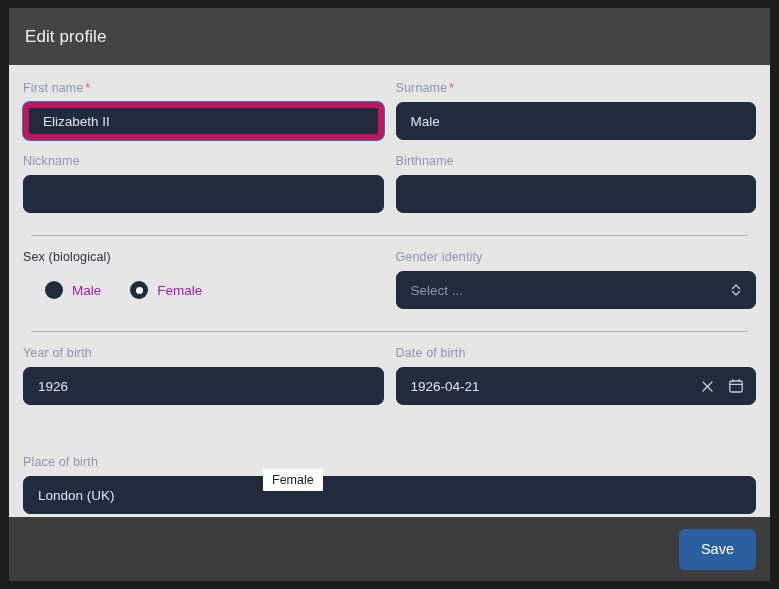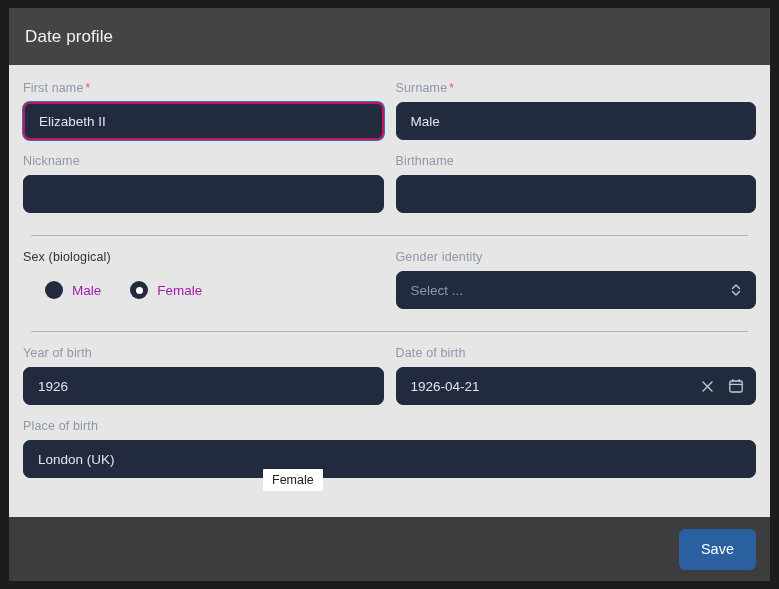--- a/index.html
+++ b/index.html
@@ -46,21 +46,21 @@
     padding: 16px 14px 0 14px;
     position: relative;
     overflow: hidden;
   }
 
   .row {
     display: flex;
     gap: 12px;
   }
   .col { flex: 1 1 0; min-width: 0; }
-  .col-full { width: 100%; }
+  .col-full { width: 100%; margin-top: 36px; }
 
   .field { margin-bottom: 14px; }
 
   .field-label {
     display: block;
     font-size: 12.5px;
     color: #8d98ab;
     margin-bottom: 7px;
     letter-spacing: .15px;
   }
@@ -79,21 +79,21 @@
     border-radius: 7px;
     color: #dfe4ec;
     font-family: "Liberation Sans", sans-serif;
     font-size: 13.5px;
     padding: 0 14px;
     outline: none;
     display: flex;
     align-items: center;
   }
   .input.focused {
-    border: 2px solid #be185d;
+    border: 6px solid #be185d;
     box-shadow: 0 0 0 1px #3d6fb4;
   }
   .input.empty { color: #222b3d; }
   .input .ph { color: #8d98ab; }
 
   .input-wrap { position: relative; }
   .input-icons {
     position: absolute;
     right: 12px;
     top: 0;
@@ -191,21 +191,21 @@
     height: 41px;
     cursor: pointer;
   }
 </style>
 </head>
 <body>
 
 <div class="modal">
 
   <div class="modal-header">
-    <div class="modal-title">Date profile</div>
+    <div class="modal-title">Edit profile</div>
   </div>
 
   <div class="modal-body">
 
     <div class="row">
       <div class="col">
         <div class="field">
           <span class="field-label"><span>First name</span><span class="req">*</span></span>
           <div class="input-wrap">
             <div class="input focused">Elizabeth II</div>

